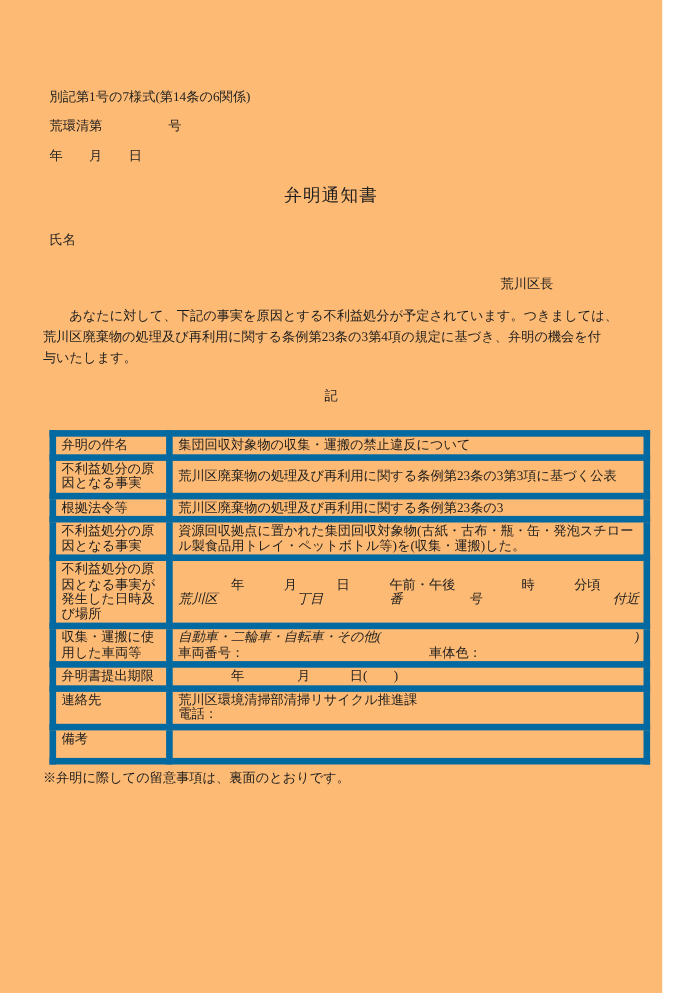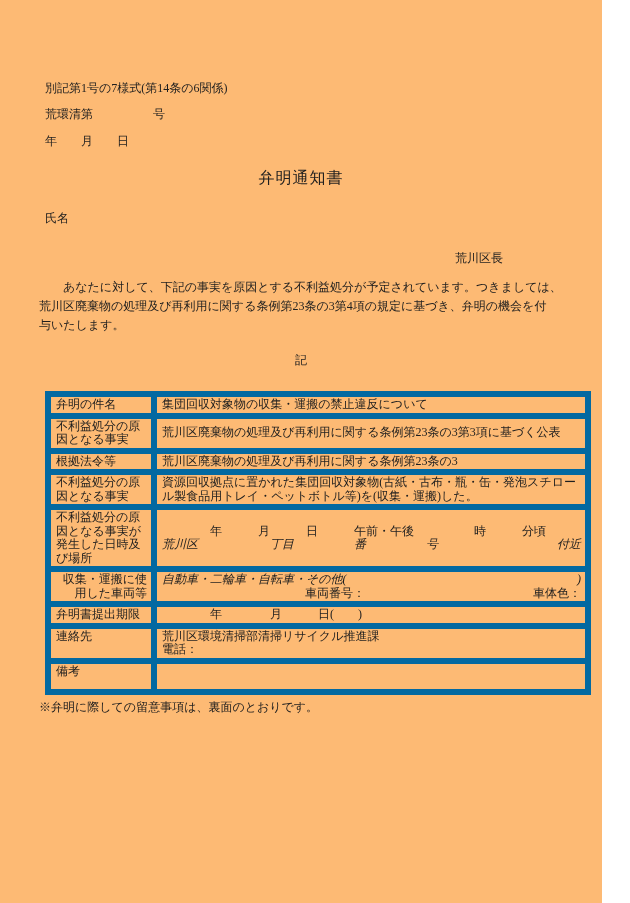--- a/index.html
+++ b/index.html
@@ -38,21 +38,21 @@
     border:6px solid #0369a1;
     line-height:13.5px;
     vertical-align:middle;
     padding:1px 4px 1px 5px;
     word-break:break-all;
     overflow:hidden;
   }
   td.label-cell{padding-right:2px;}
   td.value-cell div{white-space:pre;}
   tr.r1{height:21px;} tr.r2{height:28px;} tr.r3{height:19px;}
-  tr.r4{height:26px;margin-left:33px;} tr.r5{height:44px;} tr.r6{height:30px;text-align:right;}
+  tr.r4{height:26px;margin-left:33px;} tr.r5{height:44px;} tr.r6{height:30px;}
   tr.r7{height:18px;} tr.r8{height:33px;} tr.r9{height:31px;}
   tr.va-top td{vertical-align:top;}
   .split{display:flex;justify-content:space-between;white-space:pre;font-style:italic;}
   .footnote{margin:4px 0 0 -6px;white-space:nowrap;}
 </style>
 </head>
 <body>
 
 <div class="page">
 

